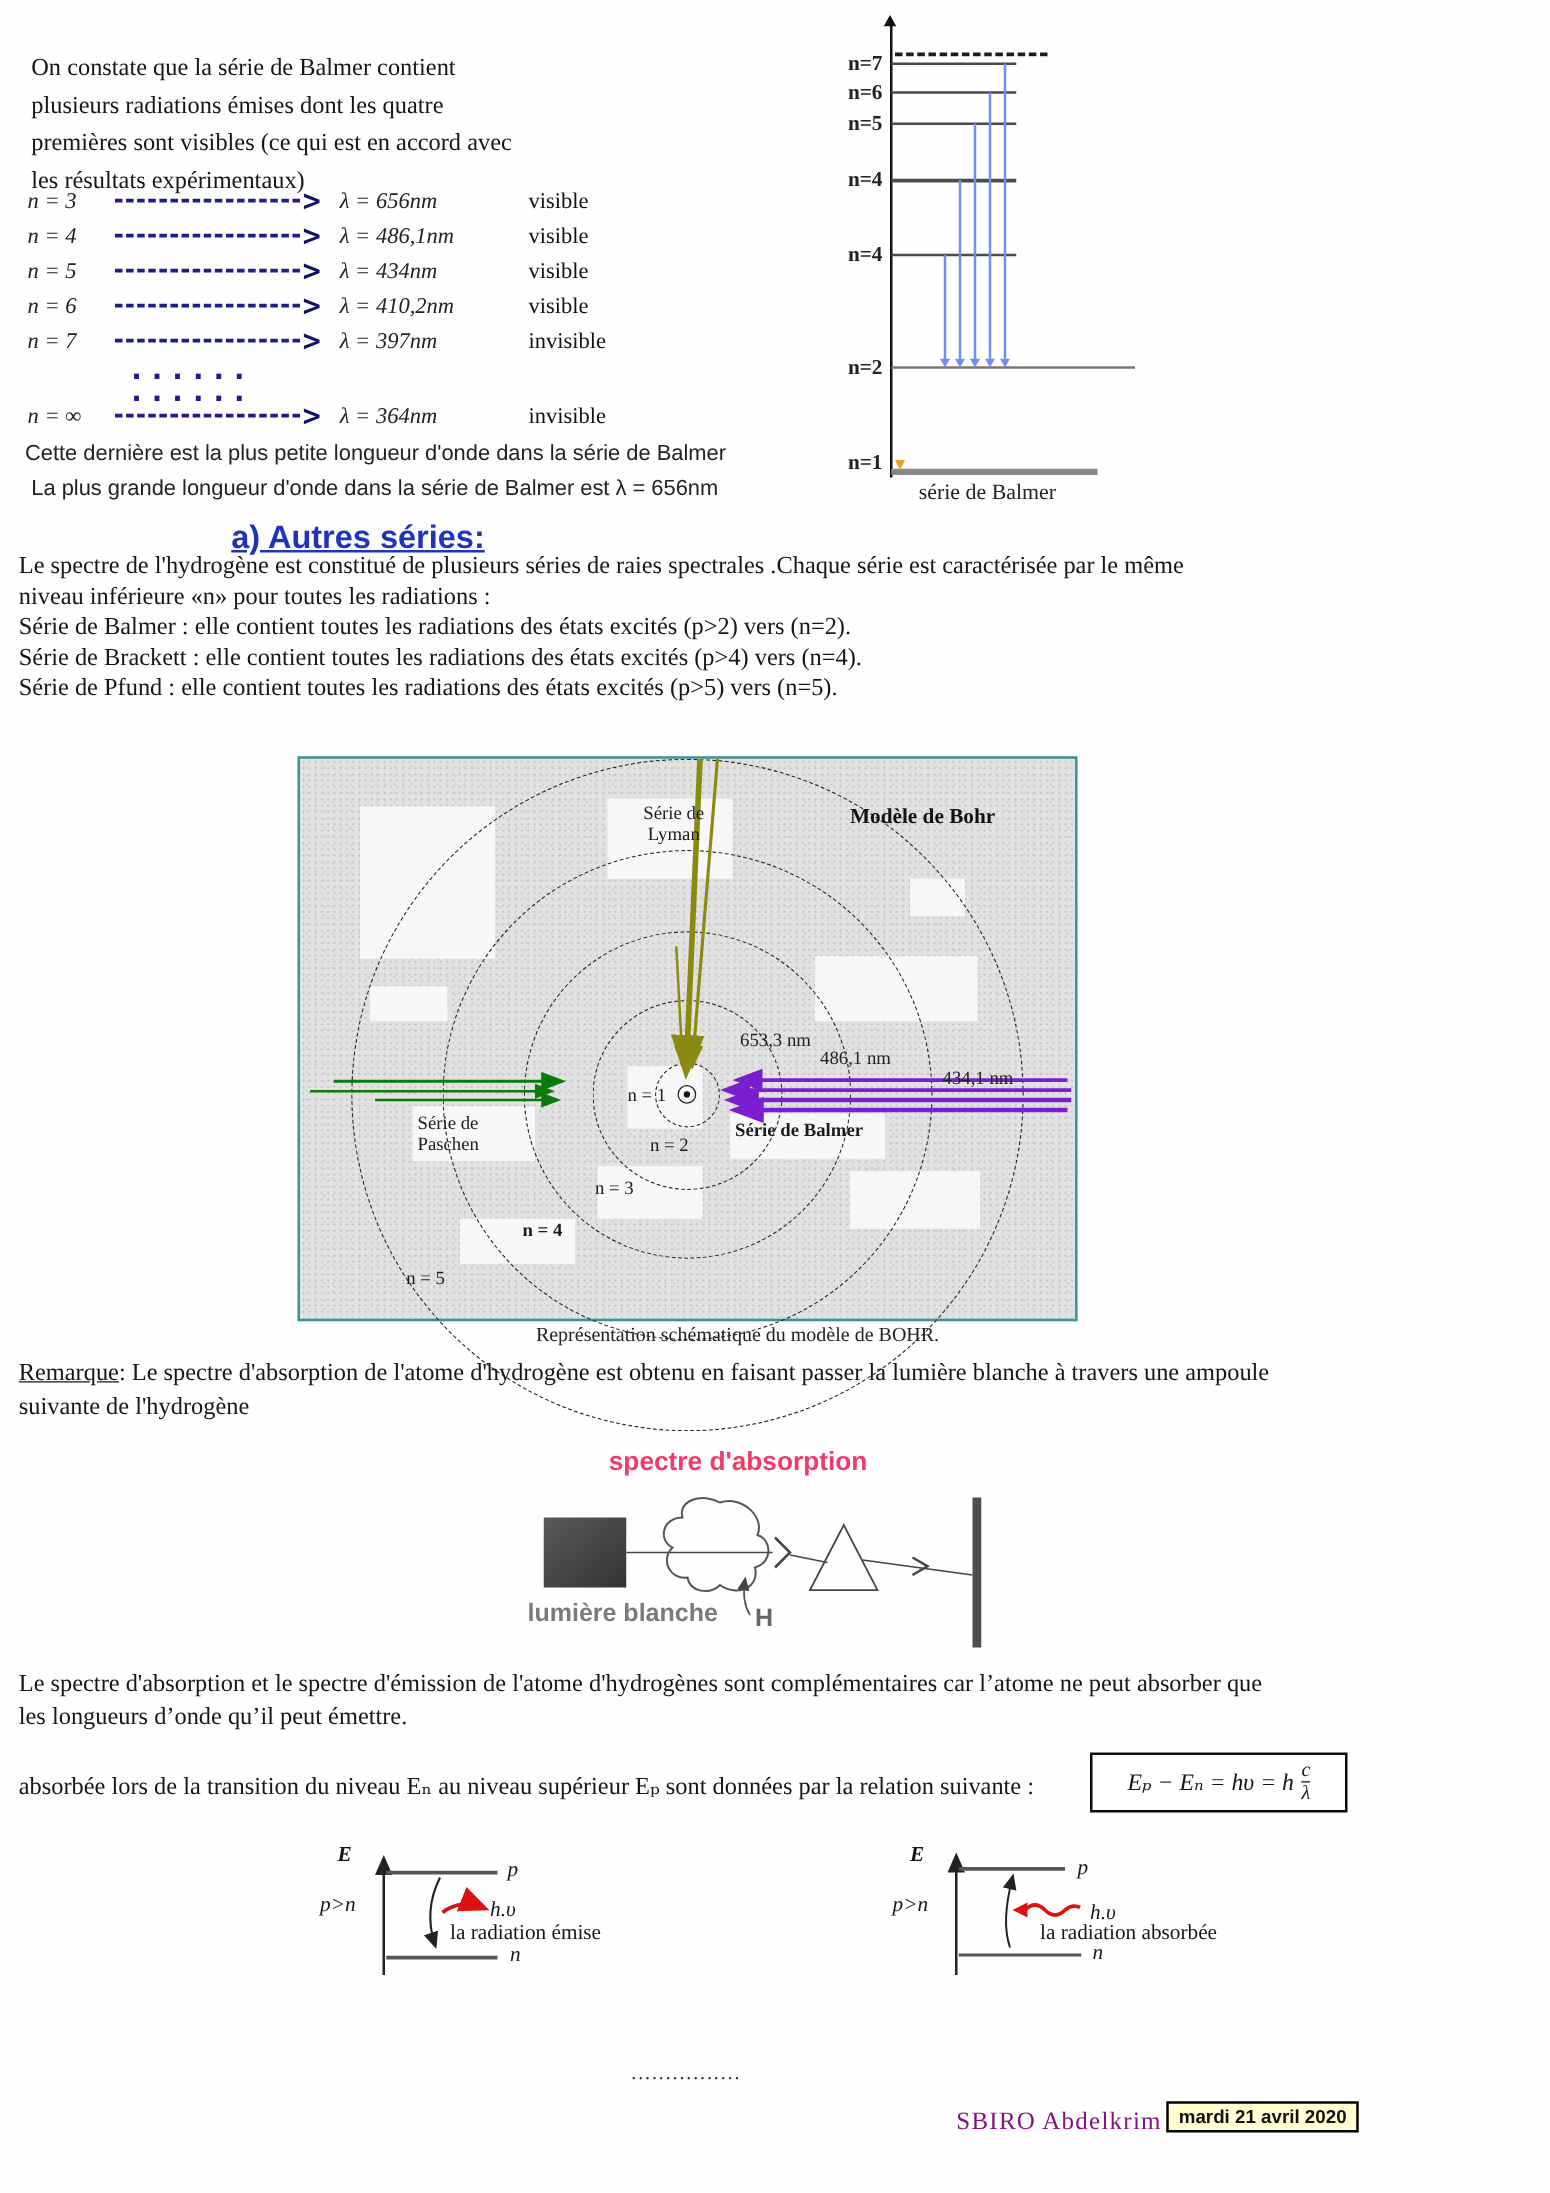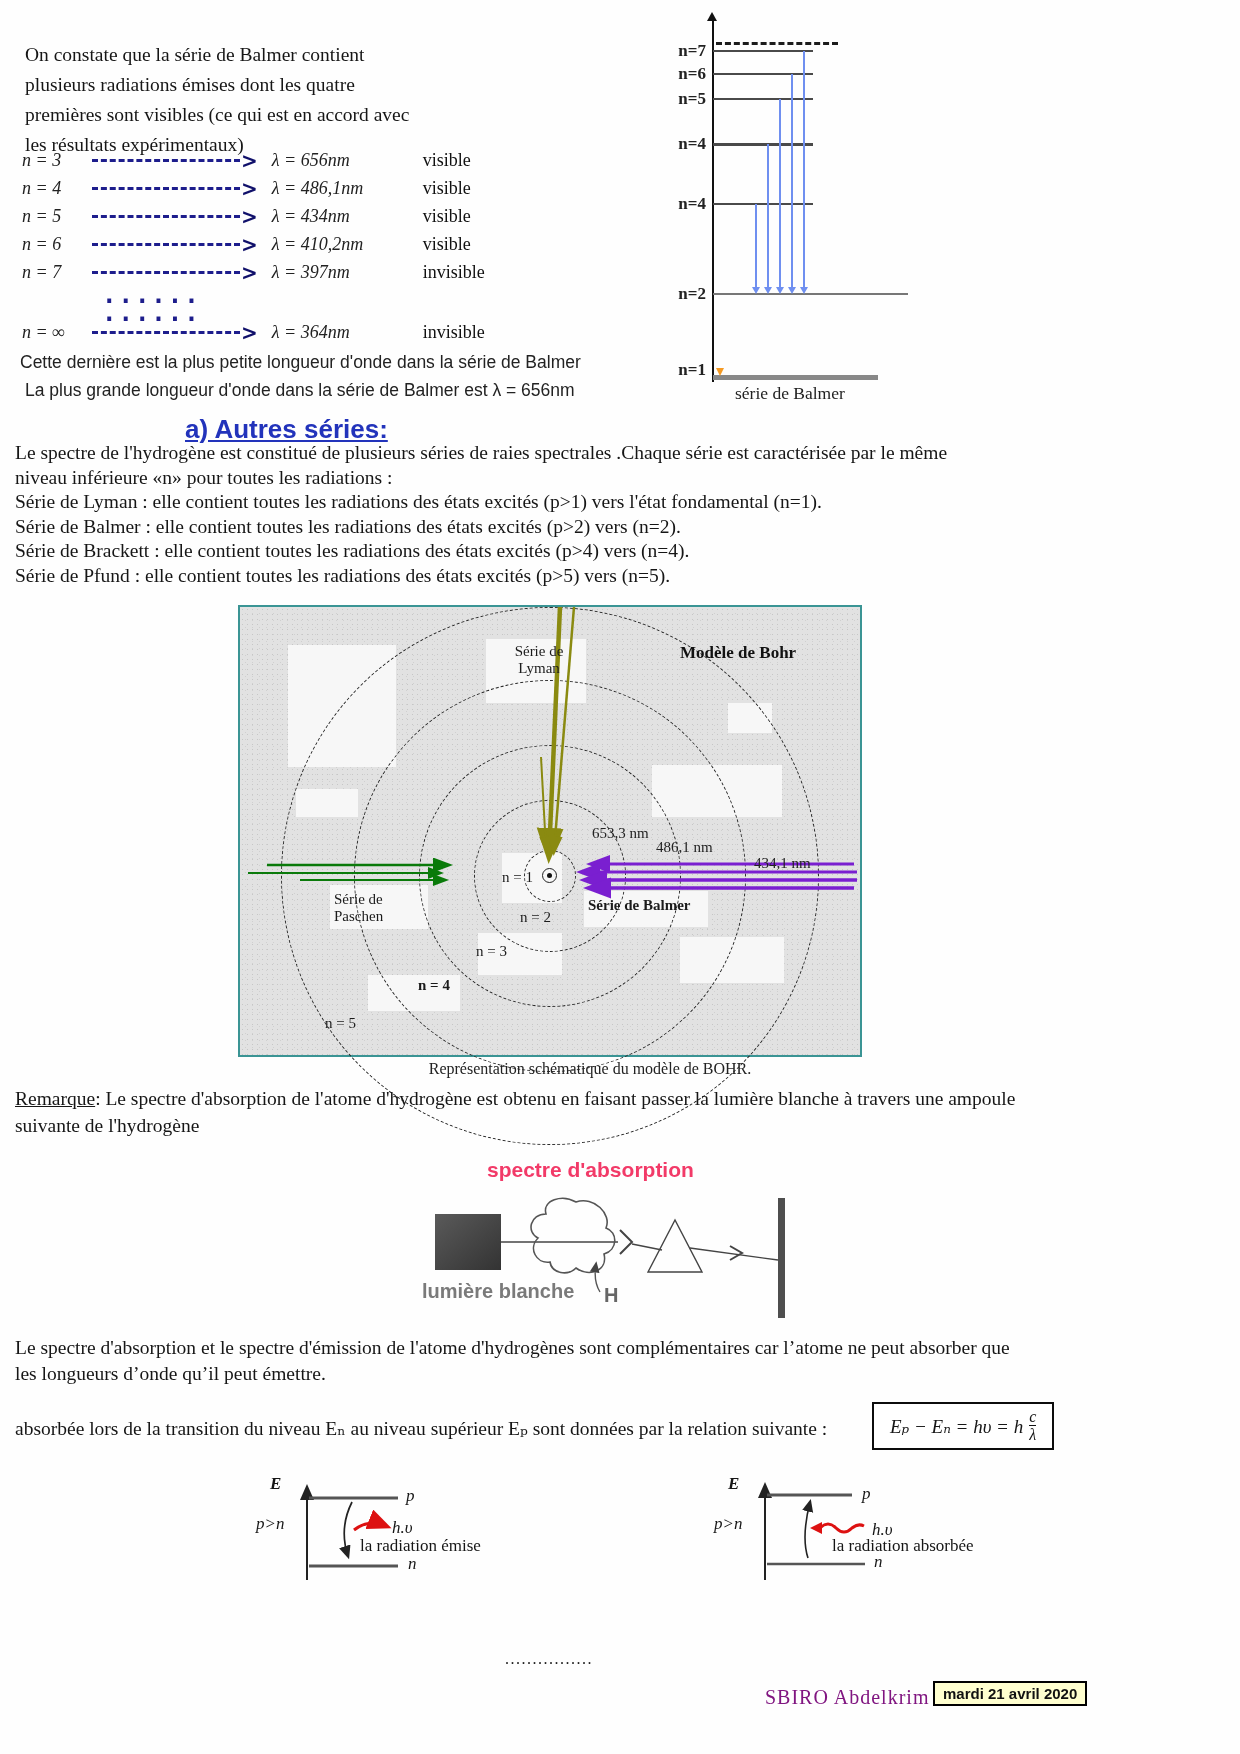--- a/index.html
+++ b/index.html
@@ -49,21 +49,21 @@
   .bcaption{left:270px;top:1060px;width:640px;text-align:center;font-size:16px;color:#222;}
   
   .remarque{left:15px;top:1085px;width:1220px;font-size:19.5px;line-height:27px;}
   .uline{text-decoration:underline;}
   
   .spectitle{left:487px;top:1158px;font:700 21px "Liberation Sans","DejaVu Sans",sans-serif;color:#f23a68;}
   .absdiag{left:380px;top:1192px;width:420px;height:135px;}
   .abslabel{position:absolute;font:700 20px "Liberation Sans","DejaVu Sans",sans-serif;color:#7a7a7a;text-align:right;}
   
   .body19{font-size:19.5px;white-space:nowrap;color:#161616;}
-  .eqbox{left:872px;top:1402px;border:2px solid #0c0c0c;background:#fff;padding:5px 16px;
+  .eqbox{left:872px;top:1402px;border:2px solid #0c0c0c;background:#fff;padding:5px 28px;
          font-style:italic;font-size:19px;display:flex;align-items:center;gap:6px;}
   .frac{display:inline-flex;flex-direction:column;align-items:center;line-height:1;font-size:16px;}
   .frac .fb{border-top:1.3px solid #111;padding-top:1px;}
   
   .minidiag{width:400px;height:112px;}
   .mlabel{position:absolute;font-size:17px;font-style:italic;color:#161616;}
   .mcaption{position:absolute;font-size:17px;color:#161616;white-space:nowrap;}
   
   .dotsline{left:505px;top:1650px;font-size:16px;letter-spacing:1.5px;color:#222;}
   .author{left:765px;top:1686px;font-size:20px;color:#801580;letter-spacing:1px;}
@@ -159,21 +159,20 @@
     <div class="ehead" style="left:138px"></div>
     <div class="ehead" style="left:150px"></div>
     <div class="orangemark"></div>
   </div>
   <p class="abs ecaption">série de Balmer</p>
 
   <p class="abs heading">a) Autres séries:</p>
   <div class="abs seriesblock">
     <p>Le spectre de l'hydrogène est constitué de plusieurs séries de raies spectrales .Chaque série est caractérisée par le même</p>
     <p>niveau inférieure «n» pour toutes les radiations :</p>
-    <p>Série de Lyman : elle contient toutes les radiations des états excités (p&gt;1) vers l'état fondamental (n=1).</p>
     <p>Série de Balmer : elle contient toutes les radiations des états excités (p&gt;2) vers (n=2).</p>
     <p> Série de Brackett : elle contient toutes les radiations des états excités (p&gt;4) vers (n=4).</p>
     <p>Série de Pfund : elle contient toutes les radiations des états excités (p&gt;5) vers (n=5).</p>
   </div>
 
   <div class="abs bohr">
     <div class="patch" style="left:48px;top:38px;width:108px;height:122px"></div>
     <div class="patch" style="left:246px;top:32px;width:100px;height:64px"></div>
     <div class="patch" style="left:488px;top:96px;width:44px;height:30px"></div>
     <div class="patch" style="left:56px;top:182px;width:62px;height:28px"></div>

